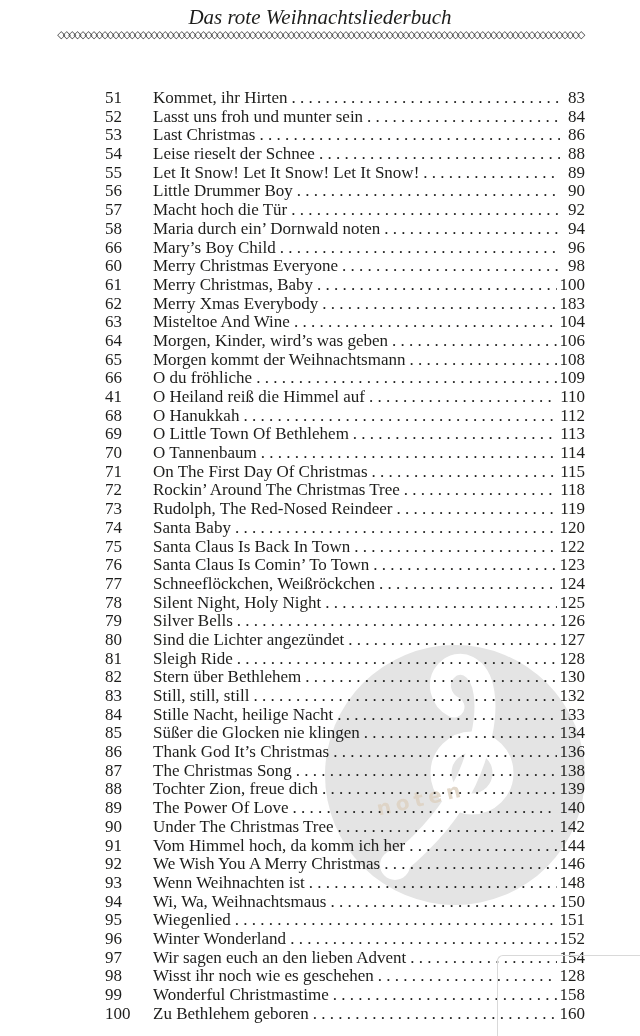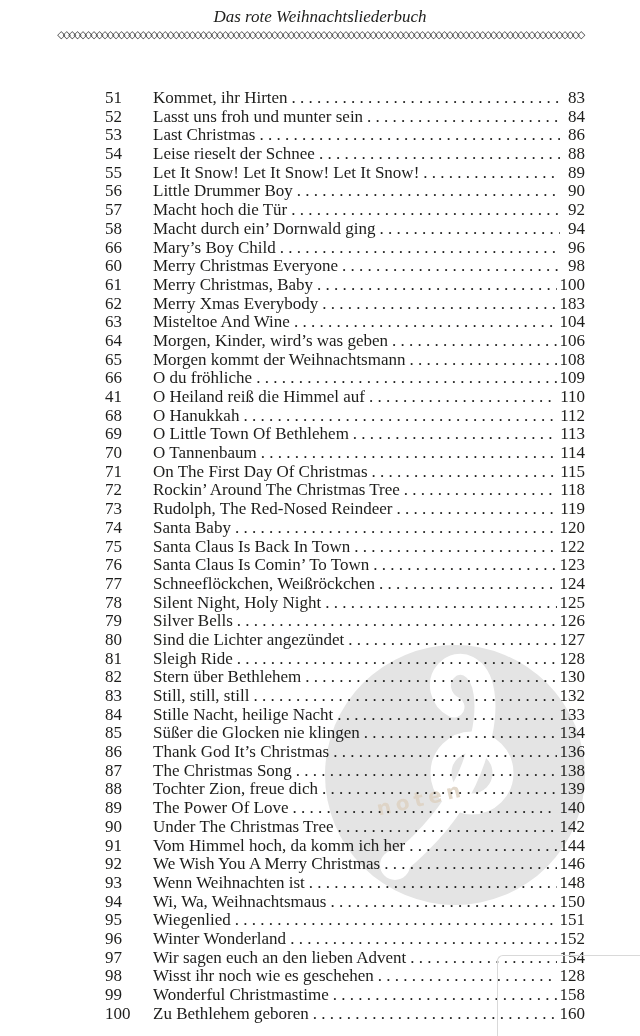--- a/index.html
+++ b/index.html
@@ -4,21 +4,21 @@
 <style>
   html,body{margin:0;padding:0;background:#888;}
   .page{
     position:relative;width:640px;height:1036px;margin:0 auto;
     background:#ffffff;overflow:hidden;
     font-family:"Liberation Serif",serif;color:#1d1d1b;
   }
   
   .book-title{
     position:absolute;top:7px;left:0;right:0;
-    text-align:center;font-style:italic;font-size:17px;line-height:20px;
+    text-align:center;font-style:italic;font-size:21px;line-height:20px;
   }
   .ornament-divider{
     position:absolute;top:28px;left:41px;width:558px;height:14px;
     overflow:hidden;text-align:center;white-space:nowrap;
     font-family:"DejaVu Sans",sans-serif;font-size:10.5px;line-height:13px;
     letter-spacing:-2.6px;color:#222;
   }
   
   .watermark{position:absolute;left:325px;top:645px;width:260px;height:260px;z-index:0;}
   .watermark svg{display:block;width:260px;height:260px;}
@@ -115,21 +115,21 @@
 
   <div class="row">
     <span class="num">57</span>
     <span class="title">Macht hoch die Tür</span>
     <span class="leader"></span>
     <span class="pagenum">92</span>
   </div>
 
   <div class="row">
     <span class="num">58</span>
-    <span class="title">Macht durch ein’ Dornwald ging</span>
+    <span class="title">Maria durch ein’ Dornwald noten</span>
     <span class="leader"></span>
     <span class="pagenum">94</span>
   </div>
 
   <div class="row">
     <span class="num">66</span>
     <span class="title">Mary’s Boy Child</span>
     <span class="leader"></span>
     <span class="pagenum">96</span>
   </div>

